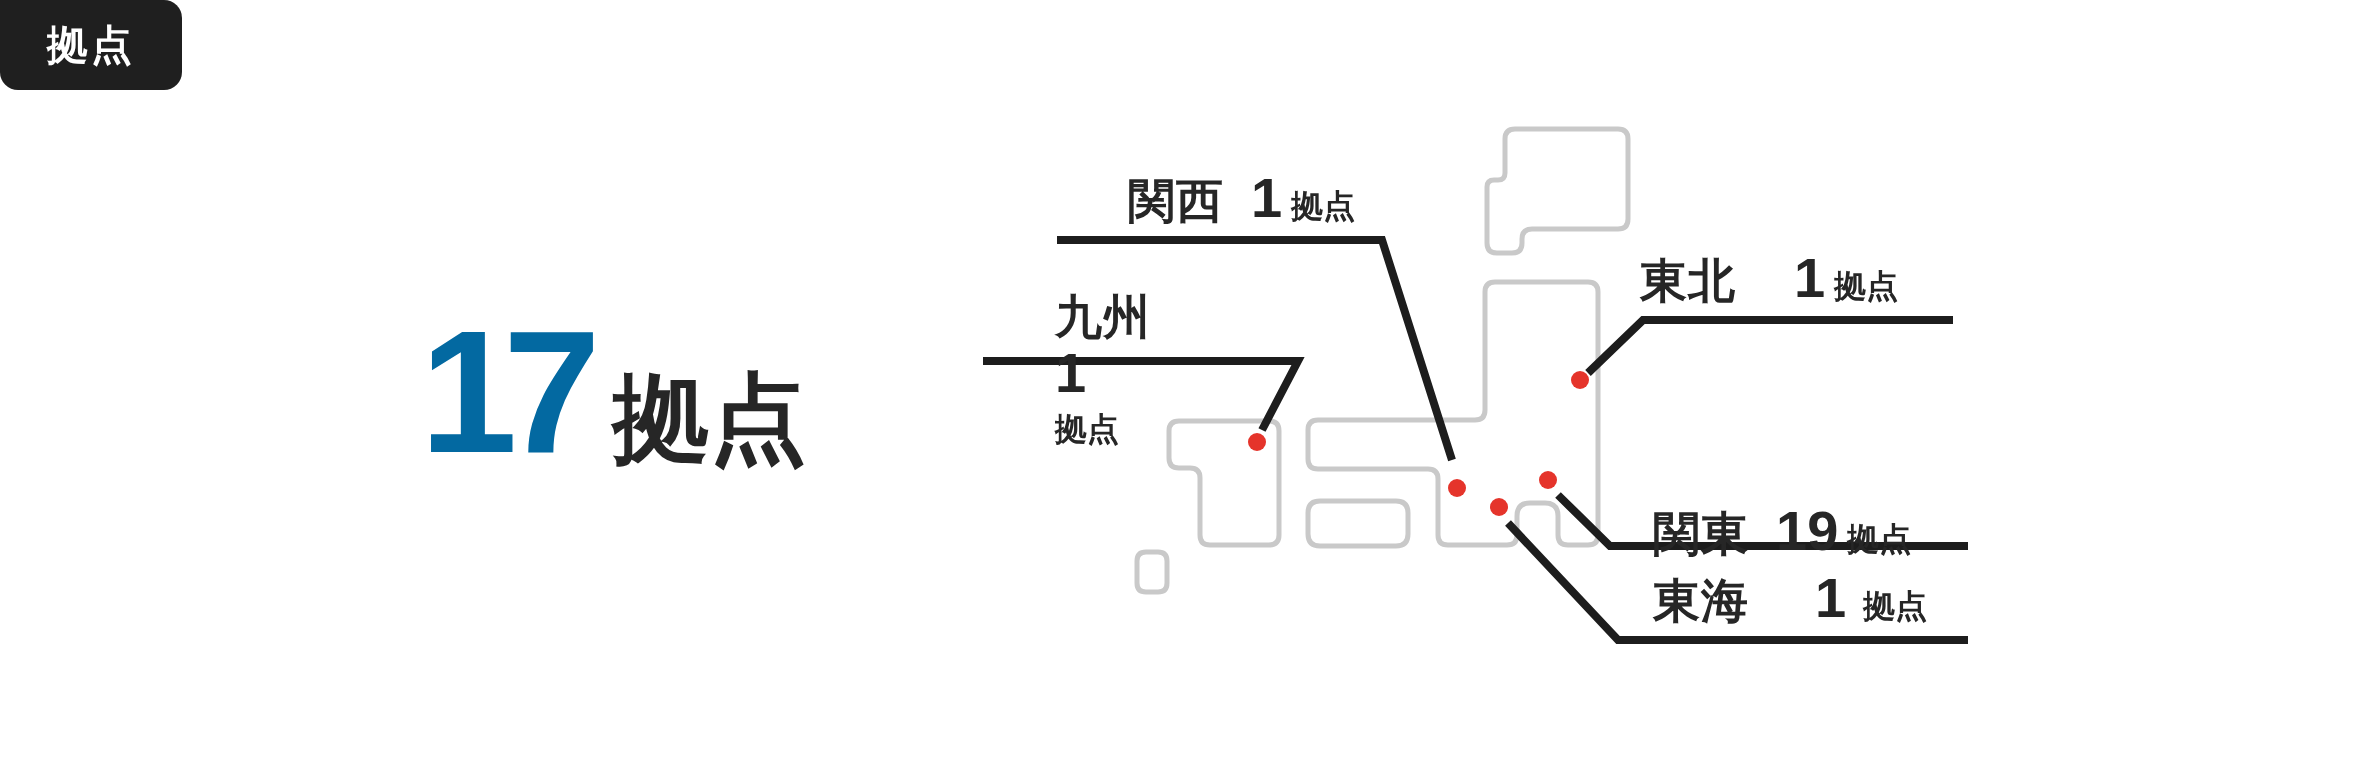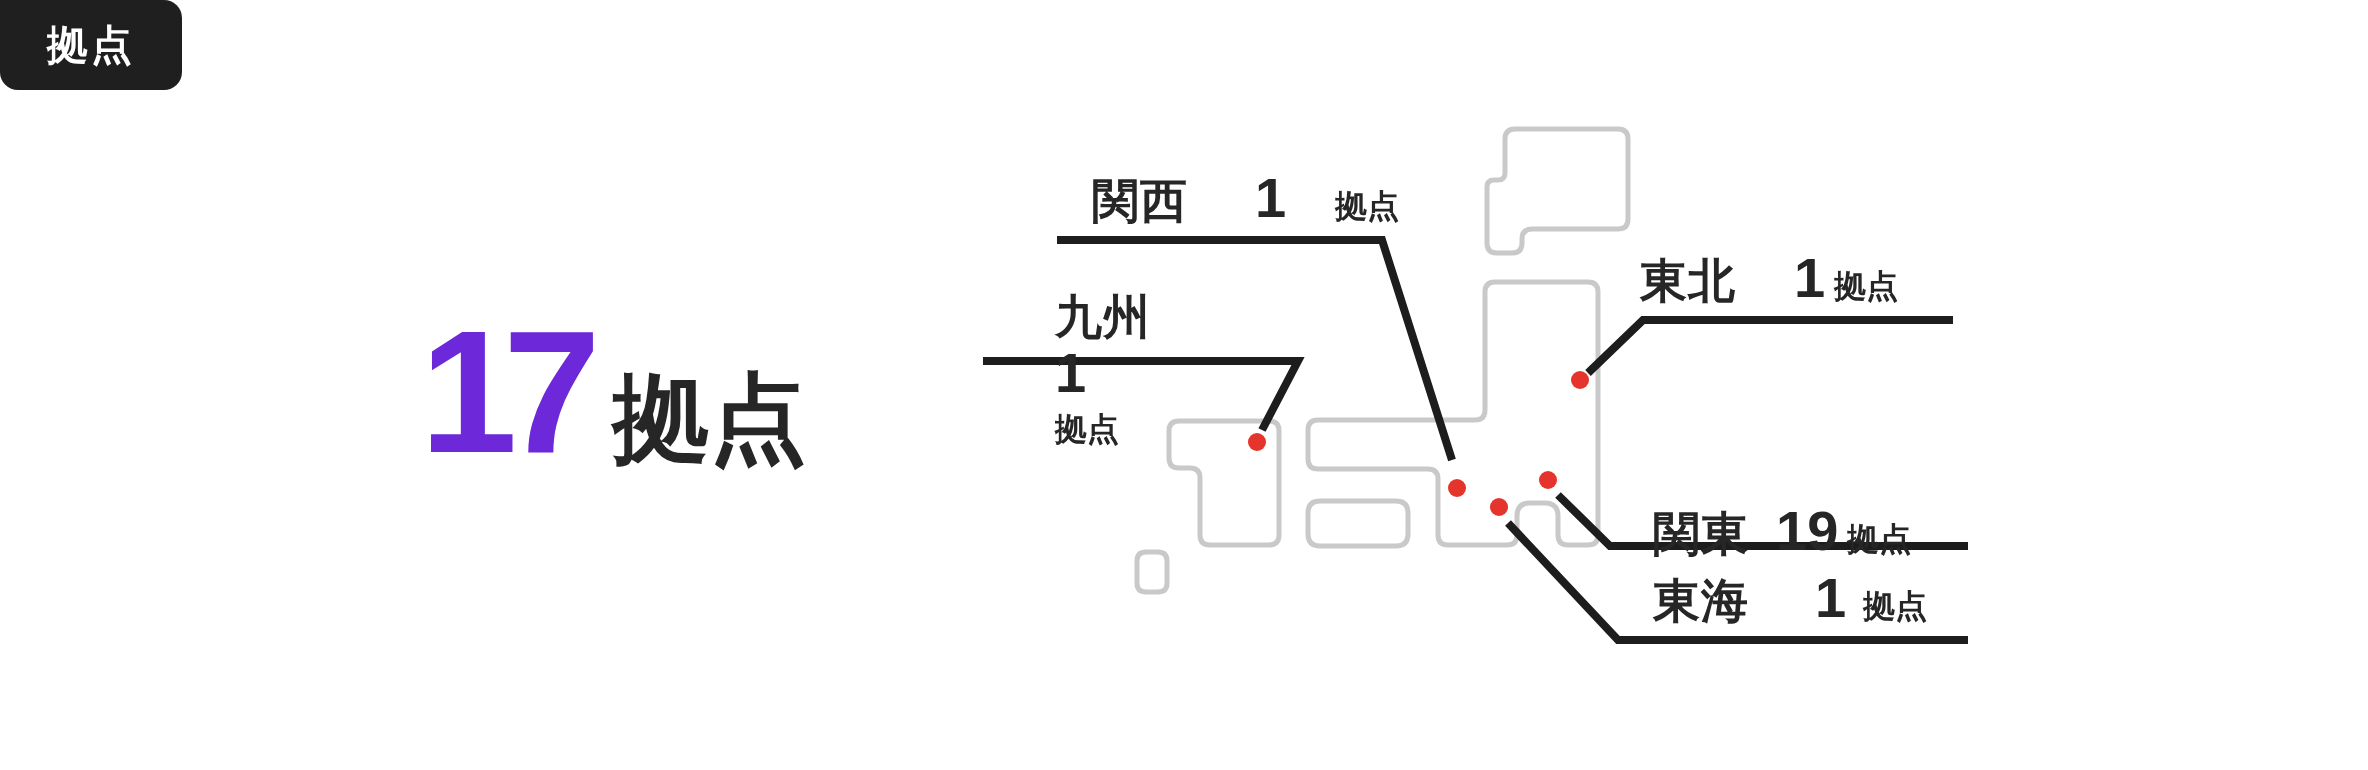--- a/index.html
+++ b/index.html
@@ -10,21 +10,21 @@
   
   .badge{
     position:absolute;left:0;top:0;width:182px;height:90px;
     background:#1f1f1f;border-radius:0 18px 18px 18px;
     display:flex;align-items:center;justify-content:center;
   }
   .badge-label{color:#ffffff;font-size:41px;font-weight:900;letter-spacing:3px;line-height:1;}
   
   .headline{position:absolute;left:420px;top:317px;display:flex;align-items:baseline;white-space:nowrap;}
   .hl-num{
-    color:#6d28d9;font-size:175px;font-weight:900;line-height:150px;
+    color:#0369a1;font-size:175px;font-weight:900;line-height:150px;
     letter-spacing:-14px;margin-right:26px;
   }
   .hl-unit{color:#262626;font-size:97px;font-weight:900;line-height:150px;letter-spacing:0px;}
   
   .map-svg{position:absolute;left:0;top:0;}
   
   .rlabel{
     position:absolute;display:flex;align-items:baseline;white-space:nowrap;color:#262626;
   }
   .rname{font-size:47px;font-weight:900;line-height:56px;letter-spacing:1px;}
@@ -64,21 +64,21 @@
     </g>
     <g fill="#e5342b">
       <circle cx="1257" cy="442" r="9"></circle>
       <circle cx="1457" cy="488" r="9"></circle>
       <circle cx="1499" cy="507" r="9"></circle>
       <circle cx="1548" cy="480" r="9"></circle>
       <circle cx="1580" cy="380" r="9"></circle>
     </g>
   </svg>
 
-  <div class="rlabel" style="left:1092px;top:170px;gap:40px;">
+  <div class="rlabel" style="left:1128px;top:170px;">
     <span class="rname">関西</span>
     <span class="rcount gap-s">1</span>
     <span class="runit">拠点</span>
   </div>
 
   <div class="rlabel" style="left:1028px;top:289px;flex-direction:column;">
     <span class="rname">九州</span>
     <span class="rcount gap-s">1</span>
     <span class="runit">拠点</span>
   </div>

